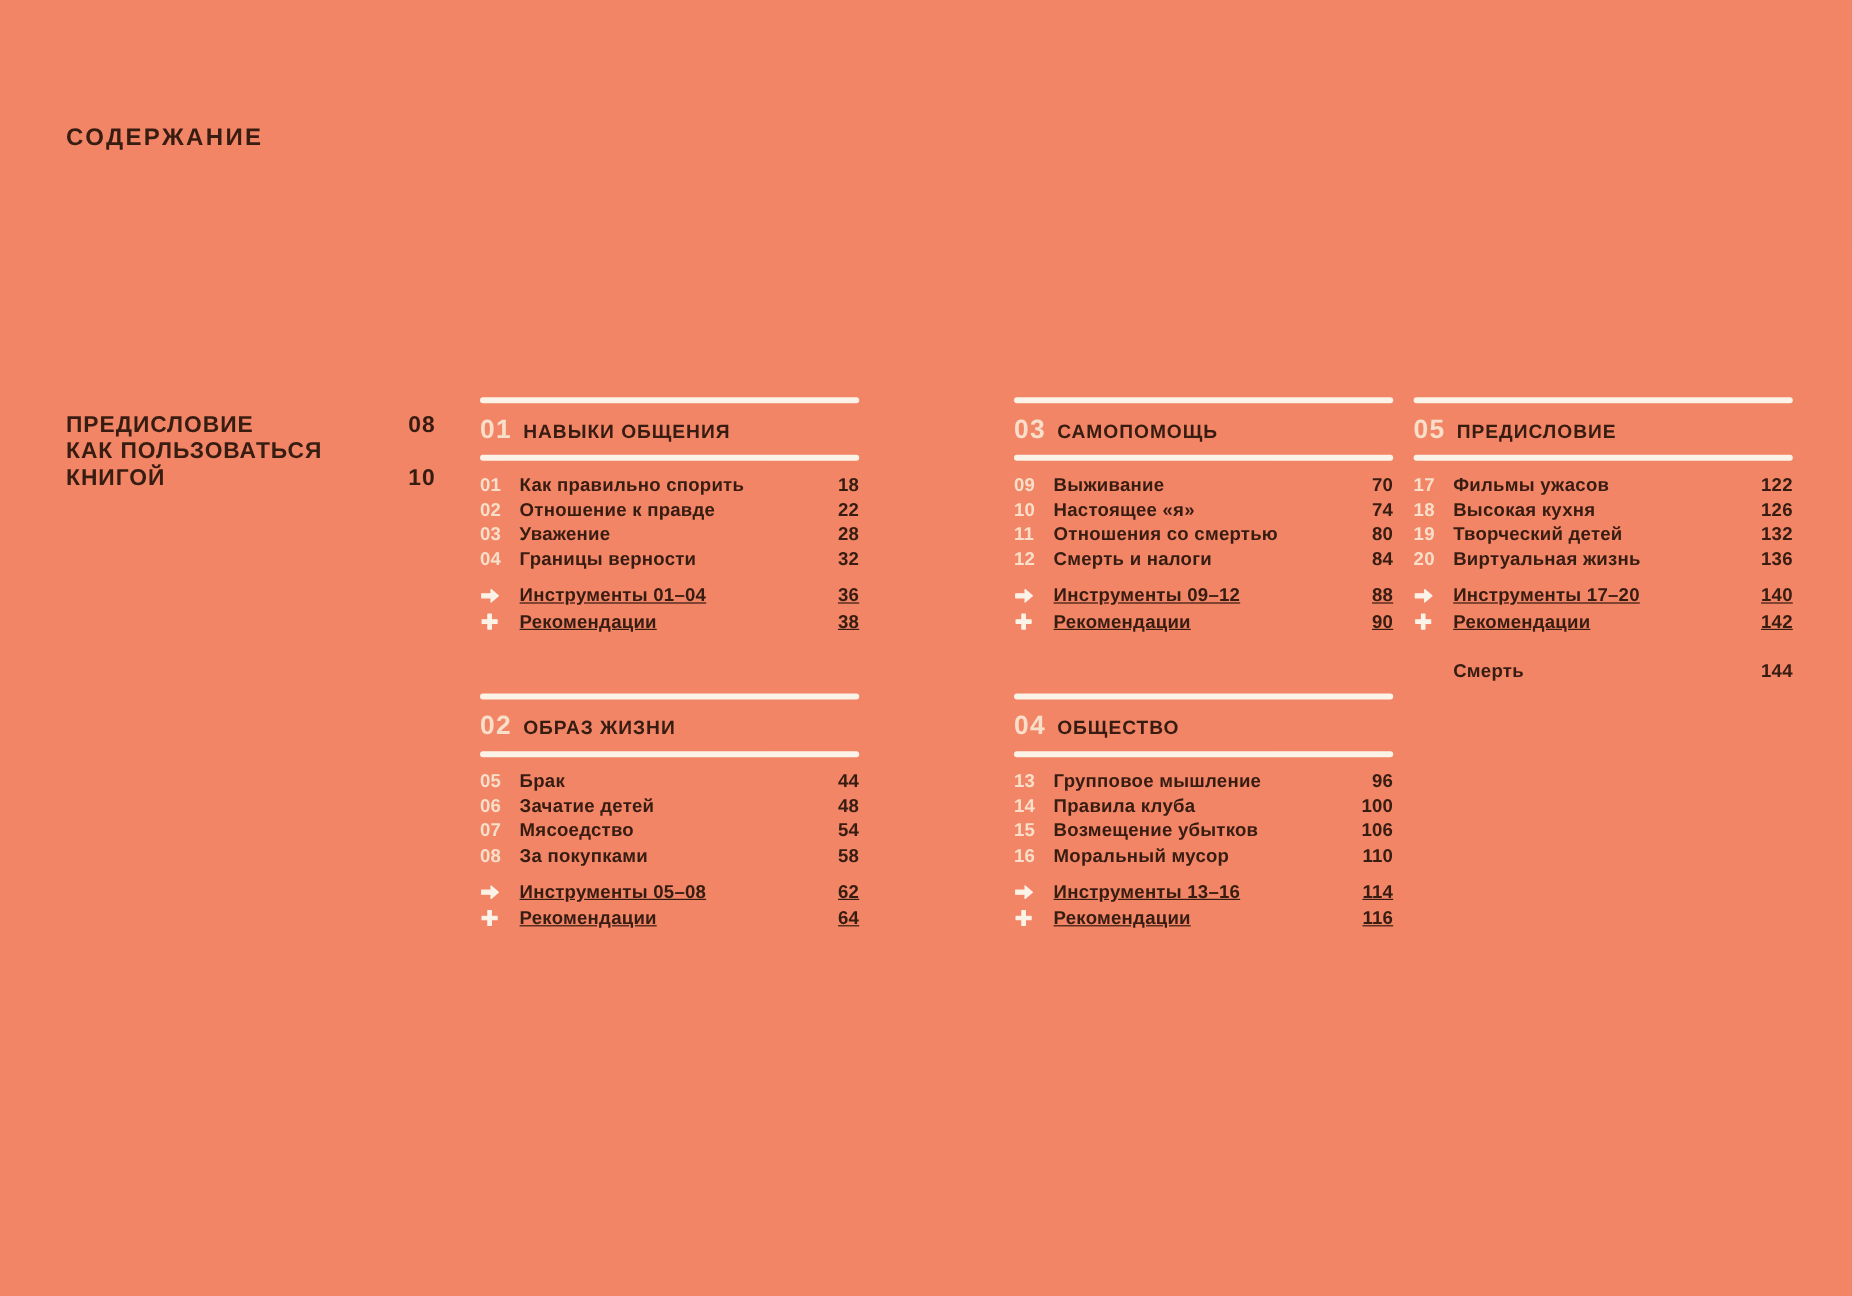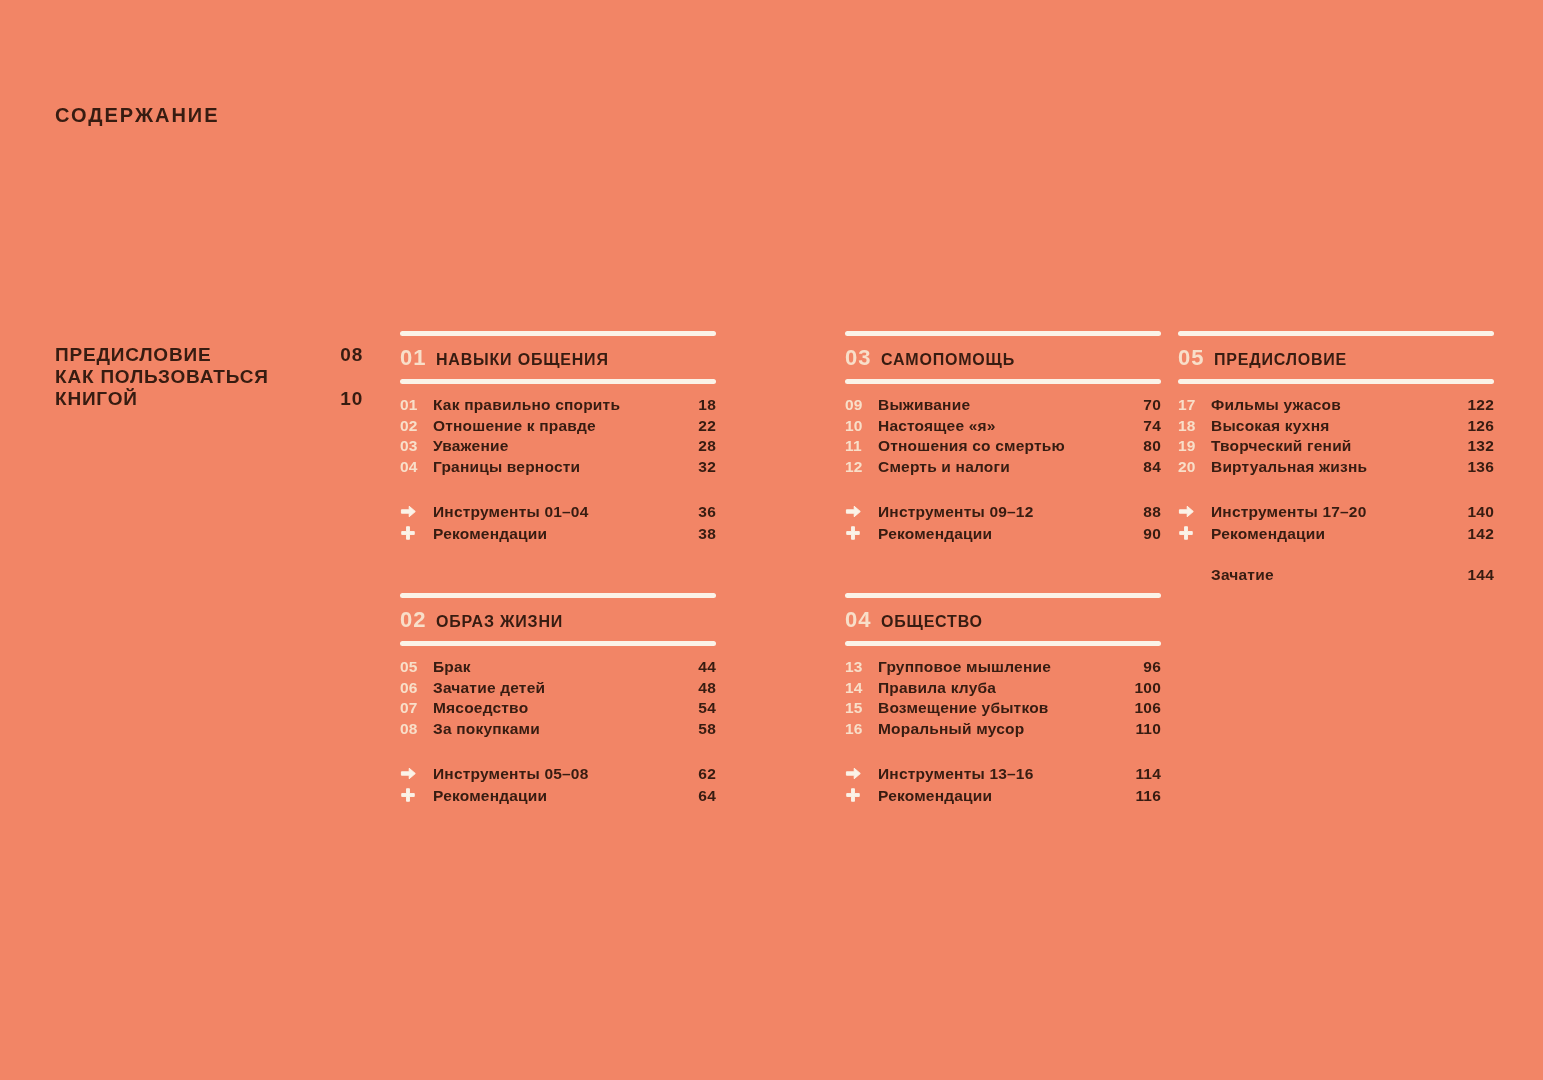--- a/index.html
+++ b/index.html
@@ -41,21 +41,21 @@
   .item-row, .tool-row, .epi-row {
     display: flex; align-items: center;
     font-size: 15.5px; line-height: 20.5px; letter-spacing: 0.2px;
   }
   .item-num {
     width: 33px; flex: 0 0 33px;
     color: var(--cream, #F8DFC9);
   }
   .item-label { flex: 1; }
   .item-page { text-align: right; white-space: nowrap; }
-  .tools { margin-top: 24px; }
+  .tools { margin-top: 9px; text-decoration: underline; }
   .tool-row { line-height: 21.5px; }
   .tool-icon {
     width: 33px; flex: 0 0 33px; display: flex; align-items: center;
     color: var(--rule, #FBF3E8);
   }
   .epi-row { margin-top: 21px; }
   .epi-spacer { width: 33px; flex: 0 0 33px; }
 </style>
 </head>
 <body>
@@ -302,21 +302,21 @@
           <span class="item-label">Фильмы ужасов</span>
           <span class="item-page">122</span>
         </div>
         <div class="item-row">
           <span class="item-num">18</span>
           <span class="item-label">Высокая кухня</span>
           <span class="item-page">126</span>
         </div>
         <div class="item-row">
           <span class="item-num">19</span>
-          <span class="item-label">Творческий гений</span>
+          <span class="item-label">Творческий детей</span>
           <span class="item-page">132</span>
         </div>
         <div class="item-row">
           <span class="item-num">20</span>
           <span class="item-label">Виртуальная жизнь</span>
           <span class="item-page">136</span>
         </div>
       </div>
       <div class="tools">
         <div class="tool-row">
@@ -333,20 +333,20 @@
             <svg viewBox="0 0 24 24" width="16" height="16">
                 <path d="M9.8 2.6h4.4v7.2h7.2v4.4h-7.2v7.2H9.8v-7.2H2.6V9.8h7.2z" fill="currentColor" stroke="currentColor" stroke-width="1.4" stroke-linejoin="round"></path>
               </svg>
           </span>
           <span class="item-label">Рекомендации</span>
           <span class="item-page">142</span>
         </div>
       </div>
       <div class="epi-row">
         <span class="epi-spacer"></span>
-        <span class="item-label">Зачатие</span>
+        <span class="item-label">Смерть</span>
         <span class="item-page">144</span>
       </div>
     </section>
 
   </div>
 
 </main>
 
 </body></html>

